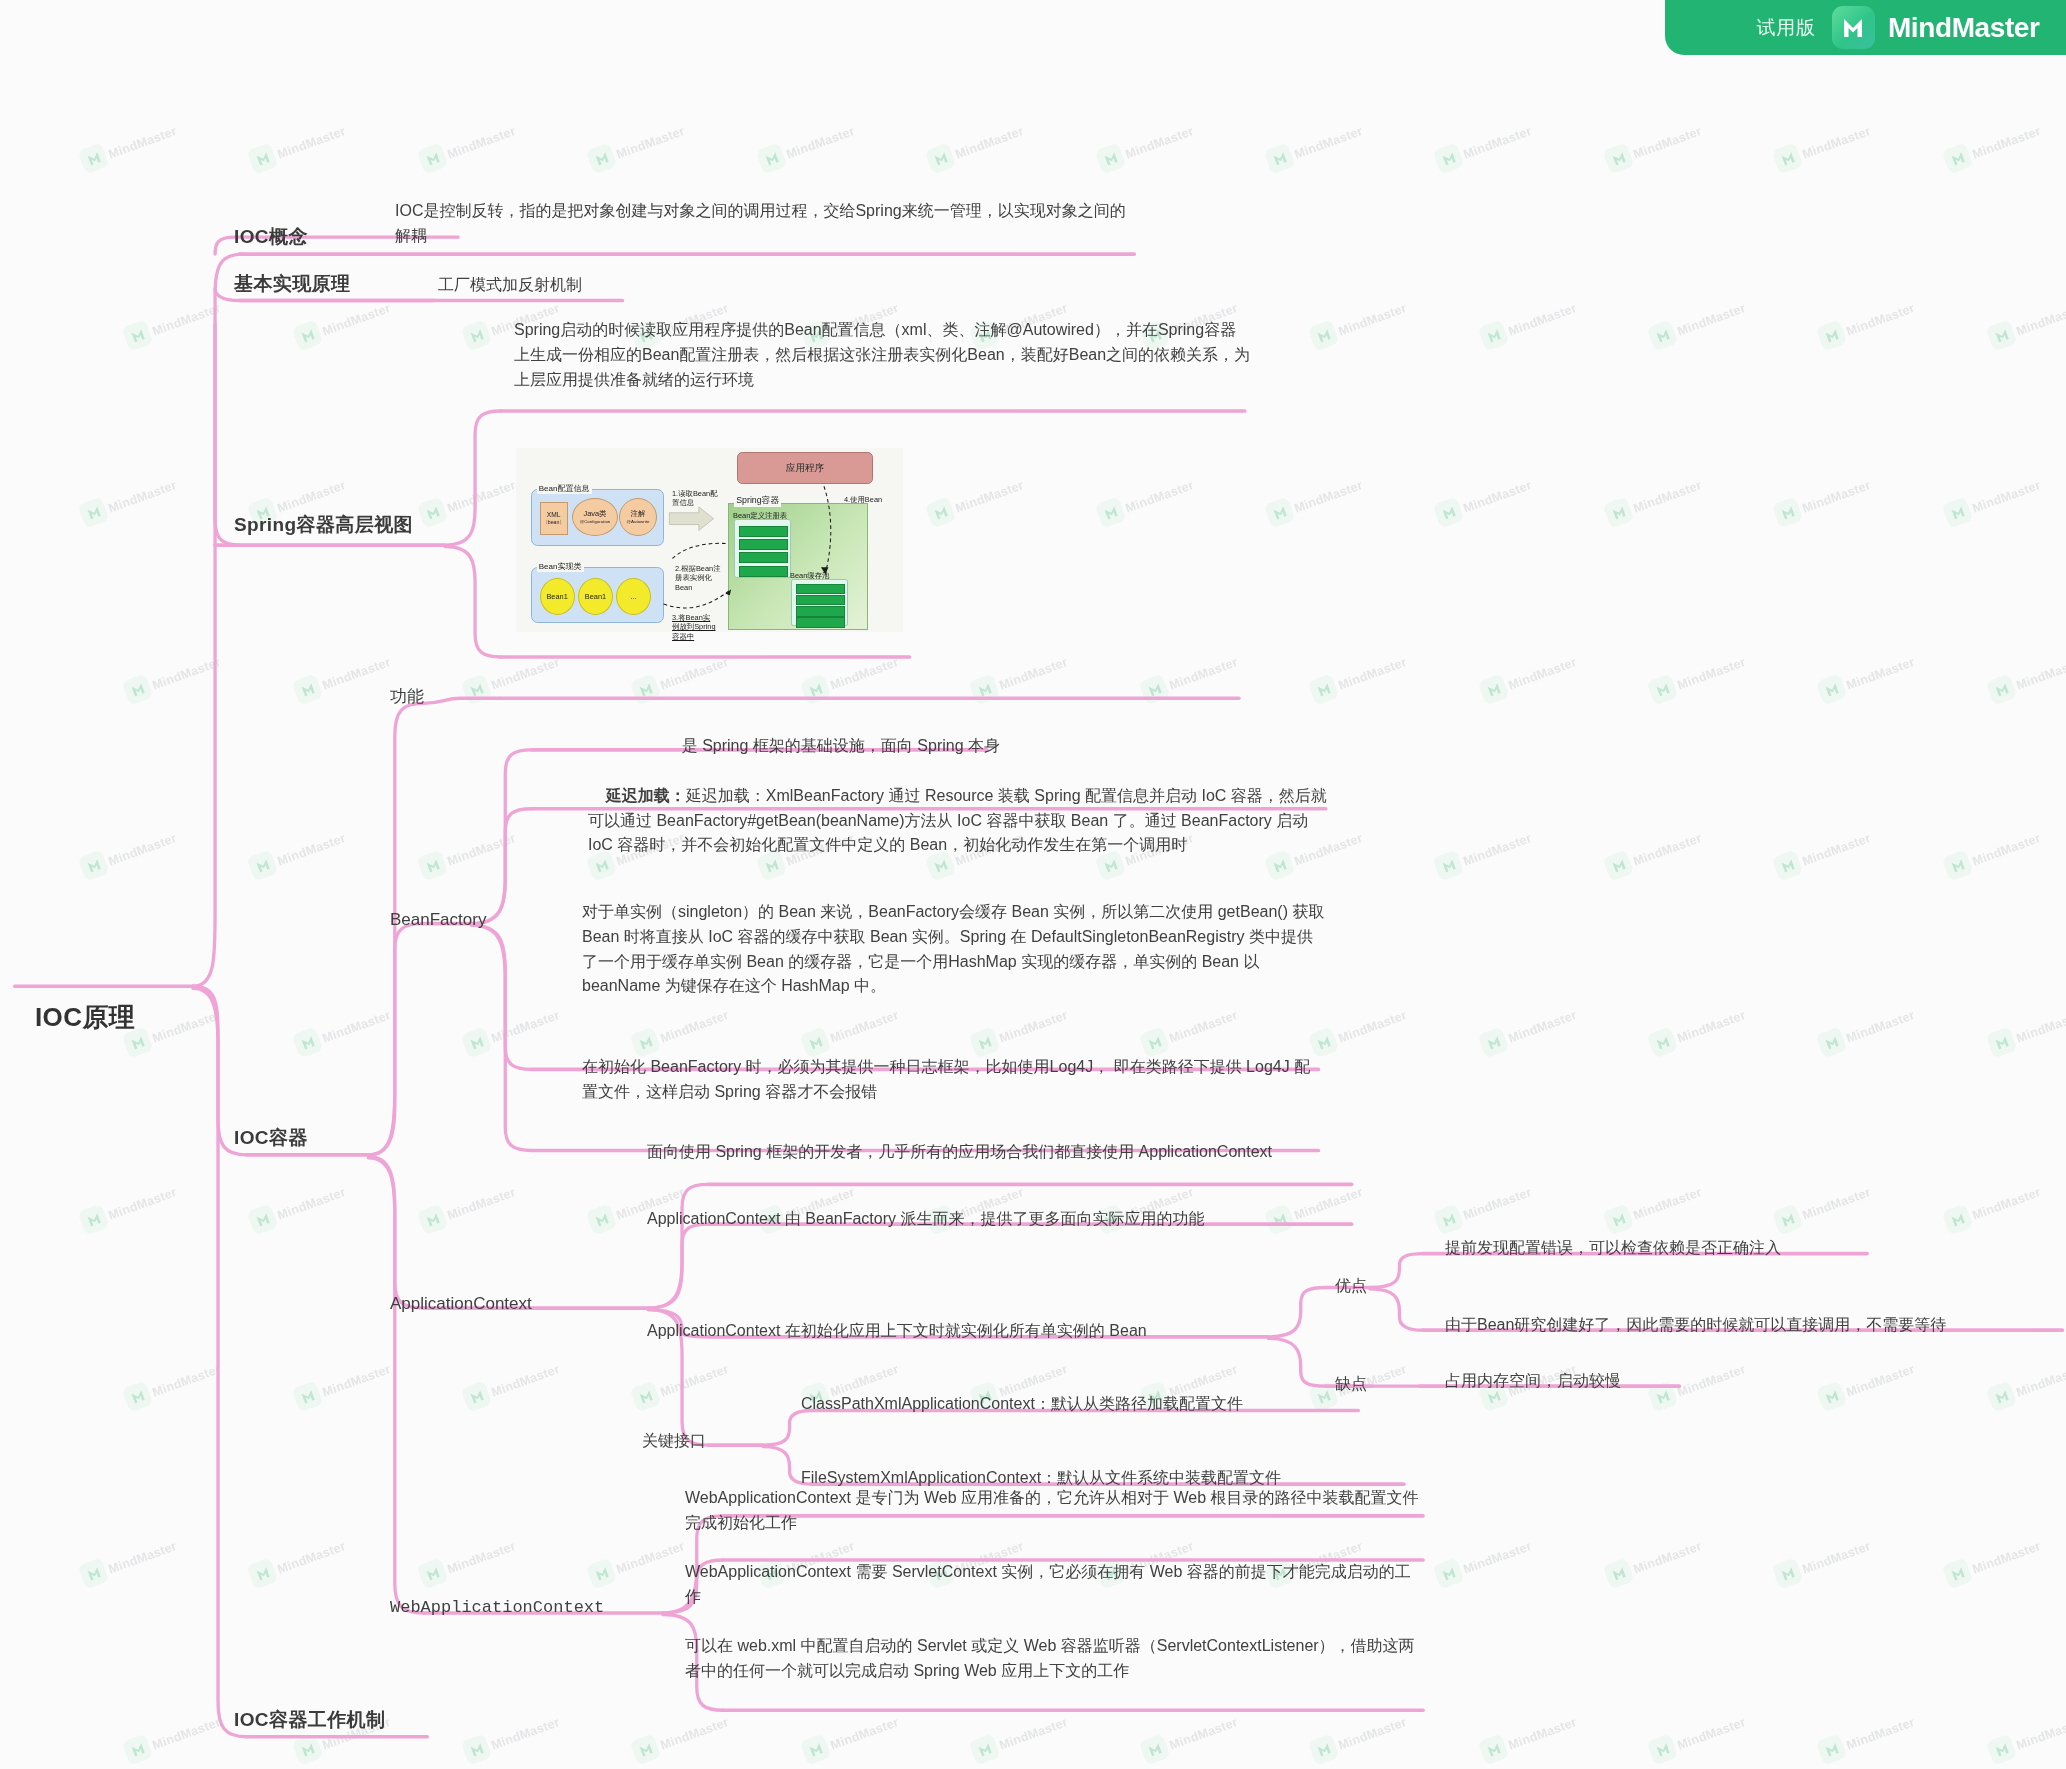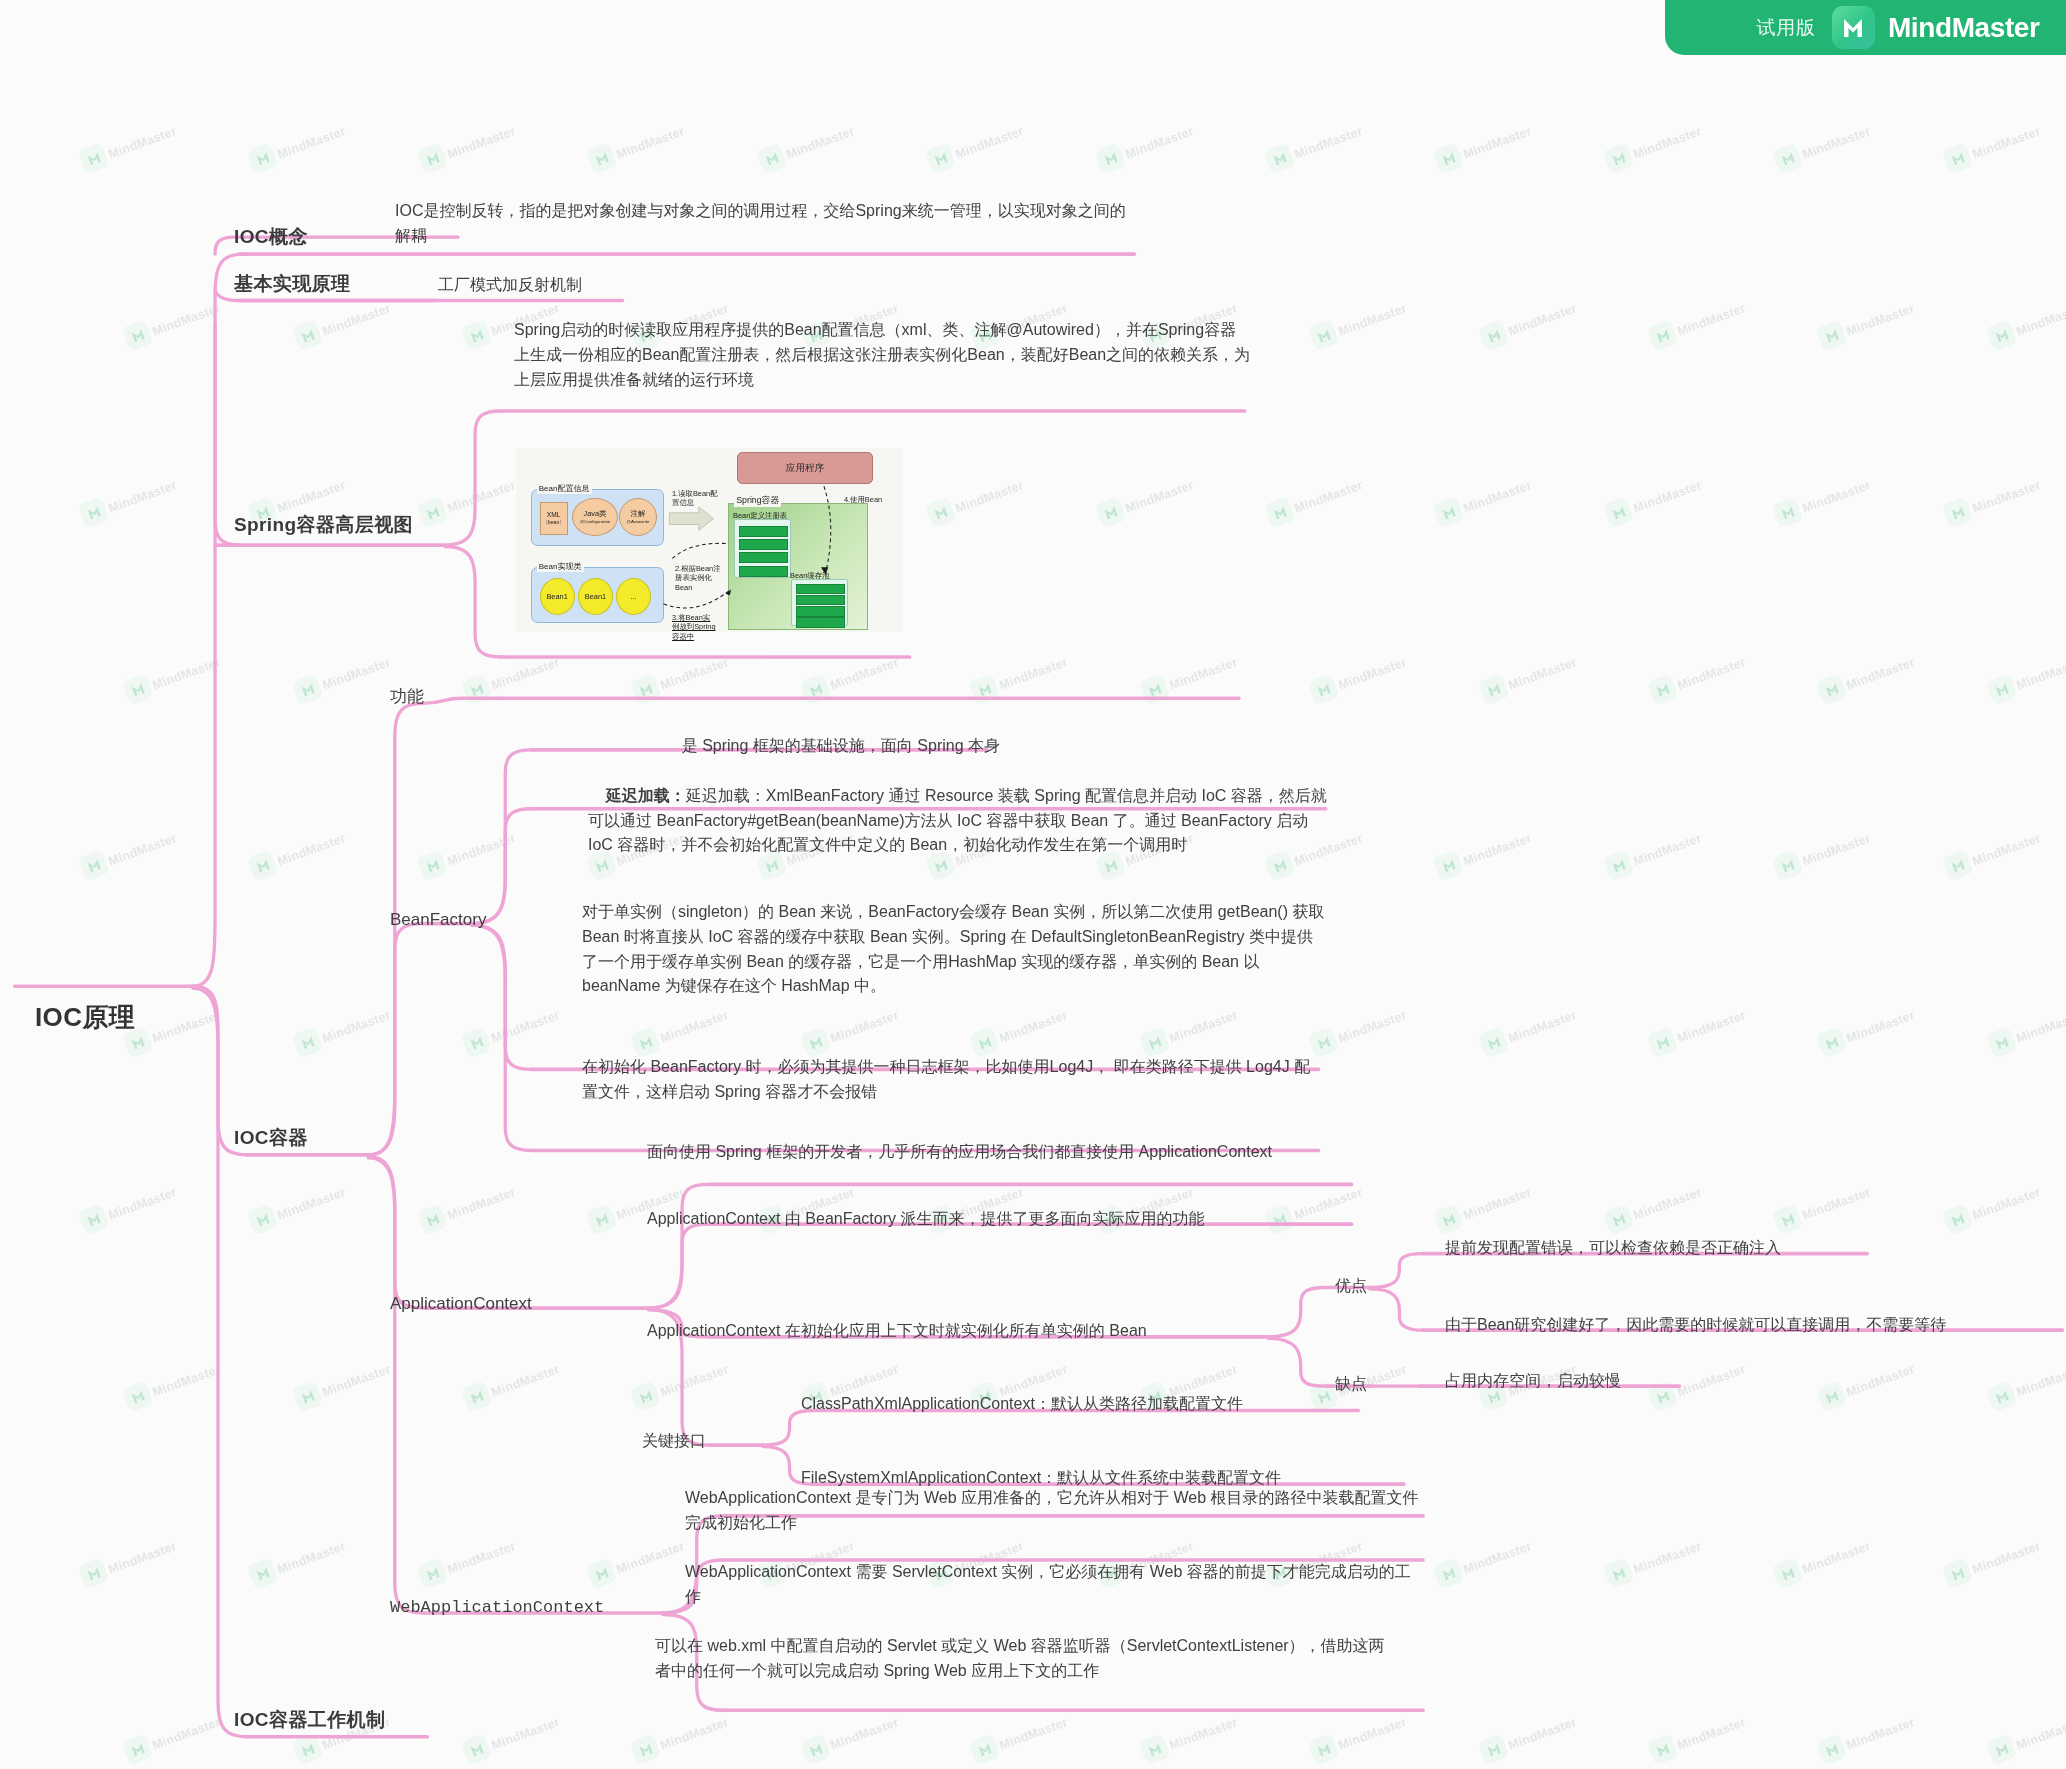--- a/index.html
+++ b/index.html
@@ -1307,21 +1307,21 @@
   <div class="node lvl3" style="left:1335px; top:1372px;">缺点</div>
   <div class="node leaf" style="left:1445px; top:1369px; width:295px;">占用内存空间，启动较慢</div>
 
   <div class="node lvl3" style="left:642px; top:1429px;">关键接口</div>
   <div class="node leaf" style="left:801px; top:1392px; width:560px;">ClassPathXmlApplicationContext：默认从类路径加载配置文件</div>
   <div class="node leaf" style="left:801px; top:1466px; width:611px;">FileSystemXmlApplicationContext：默认从文件系统中装载配置文件</div>
 
   <div class="node lvl2" style="left:390px; top:1595px;font-family:Liberation Mono, monospace;">WebApplicationContext</div>
   <div class="node leaf" style="left:685px; top:1486px; width:737px;">WebApplicationContext 是专门为 Web 应用准备的，它允许从相对于 Web 根目录的路径中装载配置文件完成初始化工作</div>
   <div class="node leaf" style="left:685px; top:1560px; width:737px;">WebApplicationContext 需要 ServletContext 实例，它必须在拥有 Web 容器的前提下才能完成启动的工作</div>
-  <div class="node leaf" style="left:655px; top:1634px; width:737px;">可以在 web.xml 中配置自启动的 Servlet 或定义 Web 容器监听器（ServletContextListener），借助这两者中的任何一个就可以完成启动 Spring Web 应用上下文的工作</div>
+  <div class="node leaf" style="left:685px; top:1634px; width:737px;">可以在 web.xml 中配置自启动的 Servlet 或定义 Web 容器监听器（ServletContextListener），借助这两者中的任何一个就可以完成启动 Spring Web 应用上下文的工作</div>
 
   <div class="node lvl1" style="left:234px; top:1705px;">IOC容器工作机制</div>
 
   <div id="spring-diagram">
     <div class="sd sd-app">应用程序</div>
 
     <div class="sd sd-cfgbox"></div>
     <div class="sd sd-cfglabel">Bean配置信息</div>
     <div class="sd sd-xml">
       <span>XML</span>

